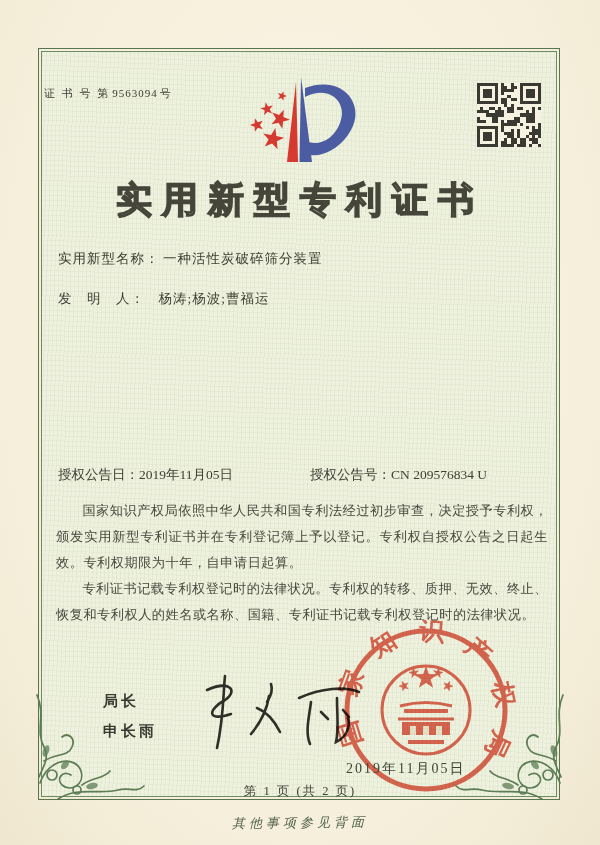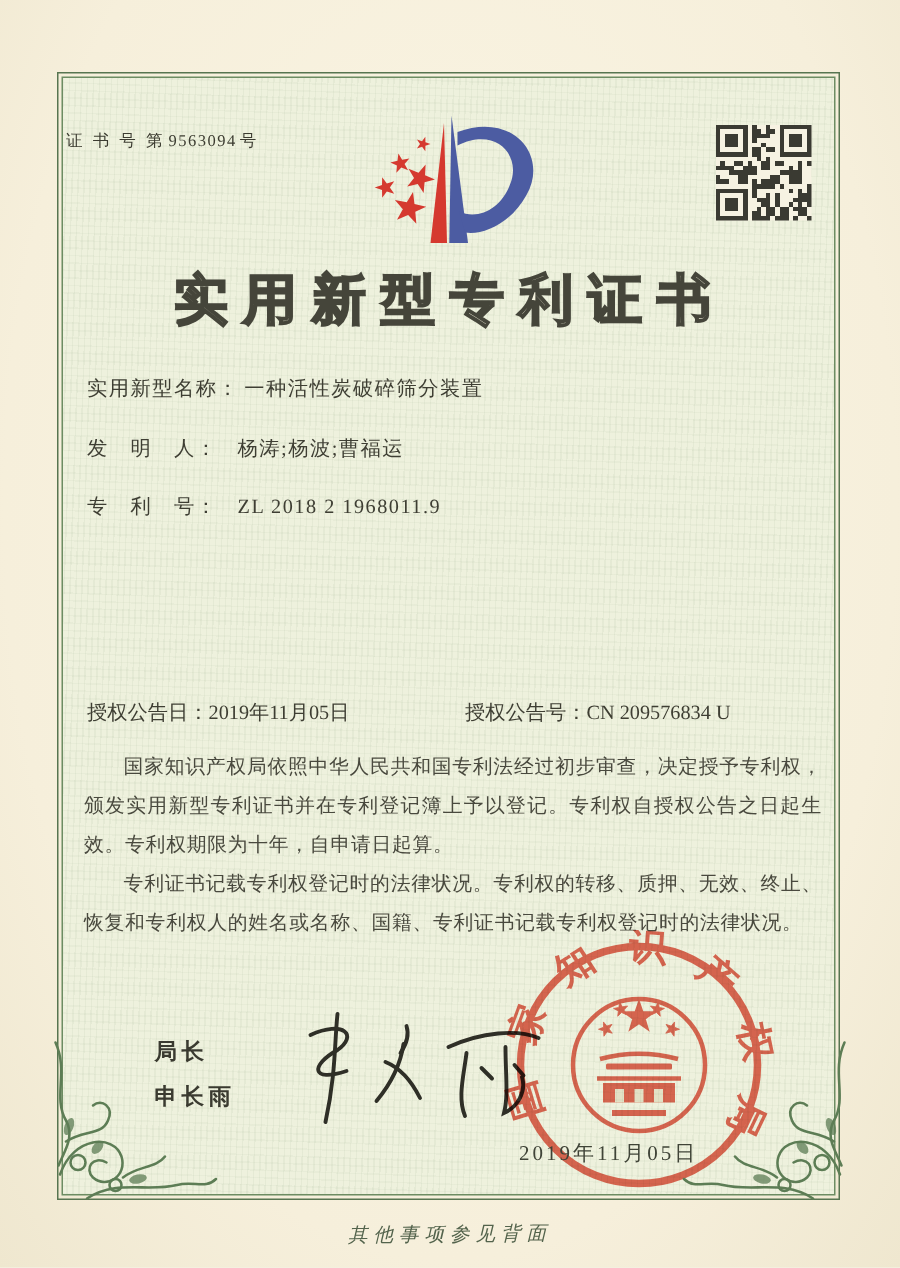--- a/index.html
+++ b/index.html
@@ -239,24 +239,20 @@
   <div class="abs title">实用新型专利证书</div>
 
   <div class="abs field f0">
     <span class="lbl">实用新型名称：</span>
     <span class="val">一种活性炭破碎筛分装置</span>
   </div>
   <div class="abs field f1">
     <span class="lbl">发　明　人：</span>
     <span class="val">杨涛;杨波;曹福运</span>
   </div>
-  <div class="abs field f2">
-    <span class="lbl">专　利　号：</span>
-    <span class="val">ZL 2018 2 1968011.9</span>
-  </div>
 
   <div class="abs grant">
     <span>授权公告日：</span><span>2019年11月05日</span>
     <span class="pair2">
       <span>授权公告号：</span><span>CN 209576834 U</span>
     </span>
   </div>
 
   <div class="abs paras">
     <p>国家知识产权局依照中华人民共和国专利法经过初步审查，决定授予专利权，颁发实用新型专利证书并在专利登记簿上予以登记。专利权自授权公告之日起生效。专利权期限为十年，自申请日起算。</p>
@@ -337,15 +333,16 @@
       <circle cx="22" cy="88" r="5"></circle>
       <circle cx="47" cy="103" r="4"></circle>
     </g>
     <g fill="#5d7d55" opacity="0.75">
       <ellipse cx="16" cy="64" rx="3" ry="6" transform="rotate(20 16 64)"></ellipse>
       <ellipse cx="62" cy="99" rx="6" ry="3" transform="rotate(-12 62 99)"></ellipse>
       <ellipse cx="35" cy="78" rx="3" ry="5" transform="rotate(40 35 78)"></ellipse>
     </g>
   </svg>
 
+  <div class="abs page-footer">第 1 页 (共 2 页)</div>
   <div class="abs back-note">其他事项参见背面</div>
 
 </div>
 
 </body></html>

